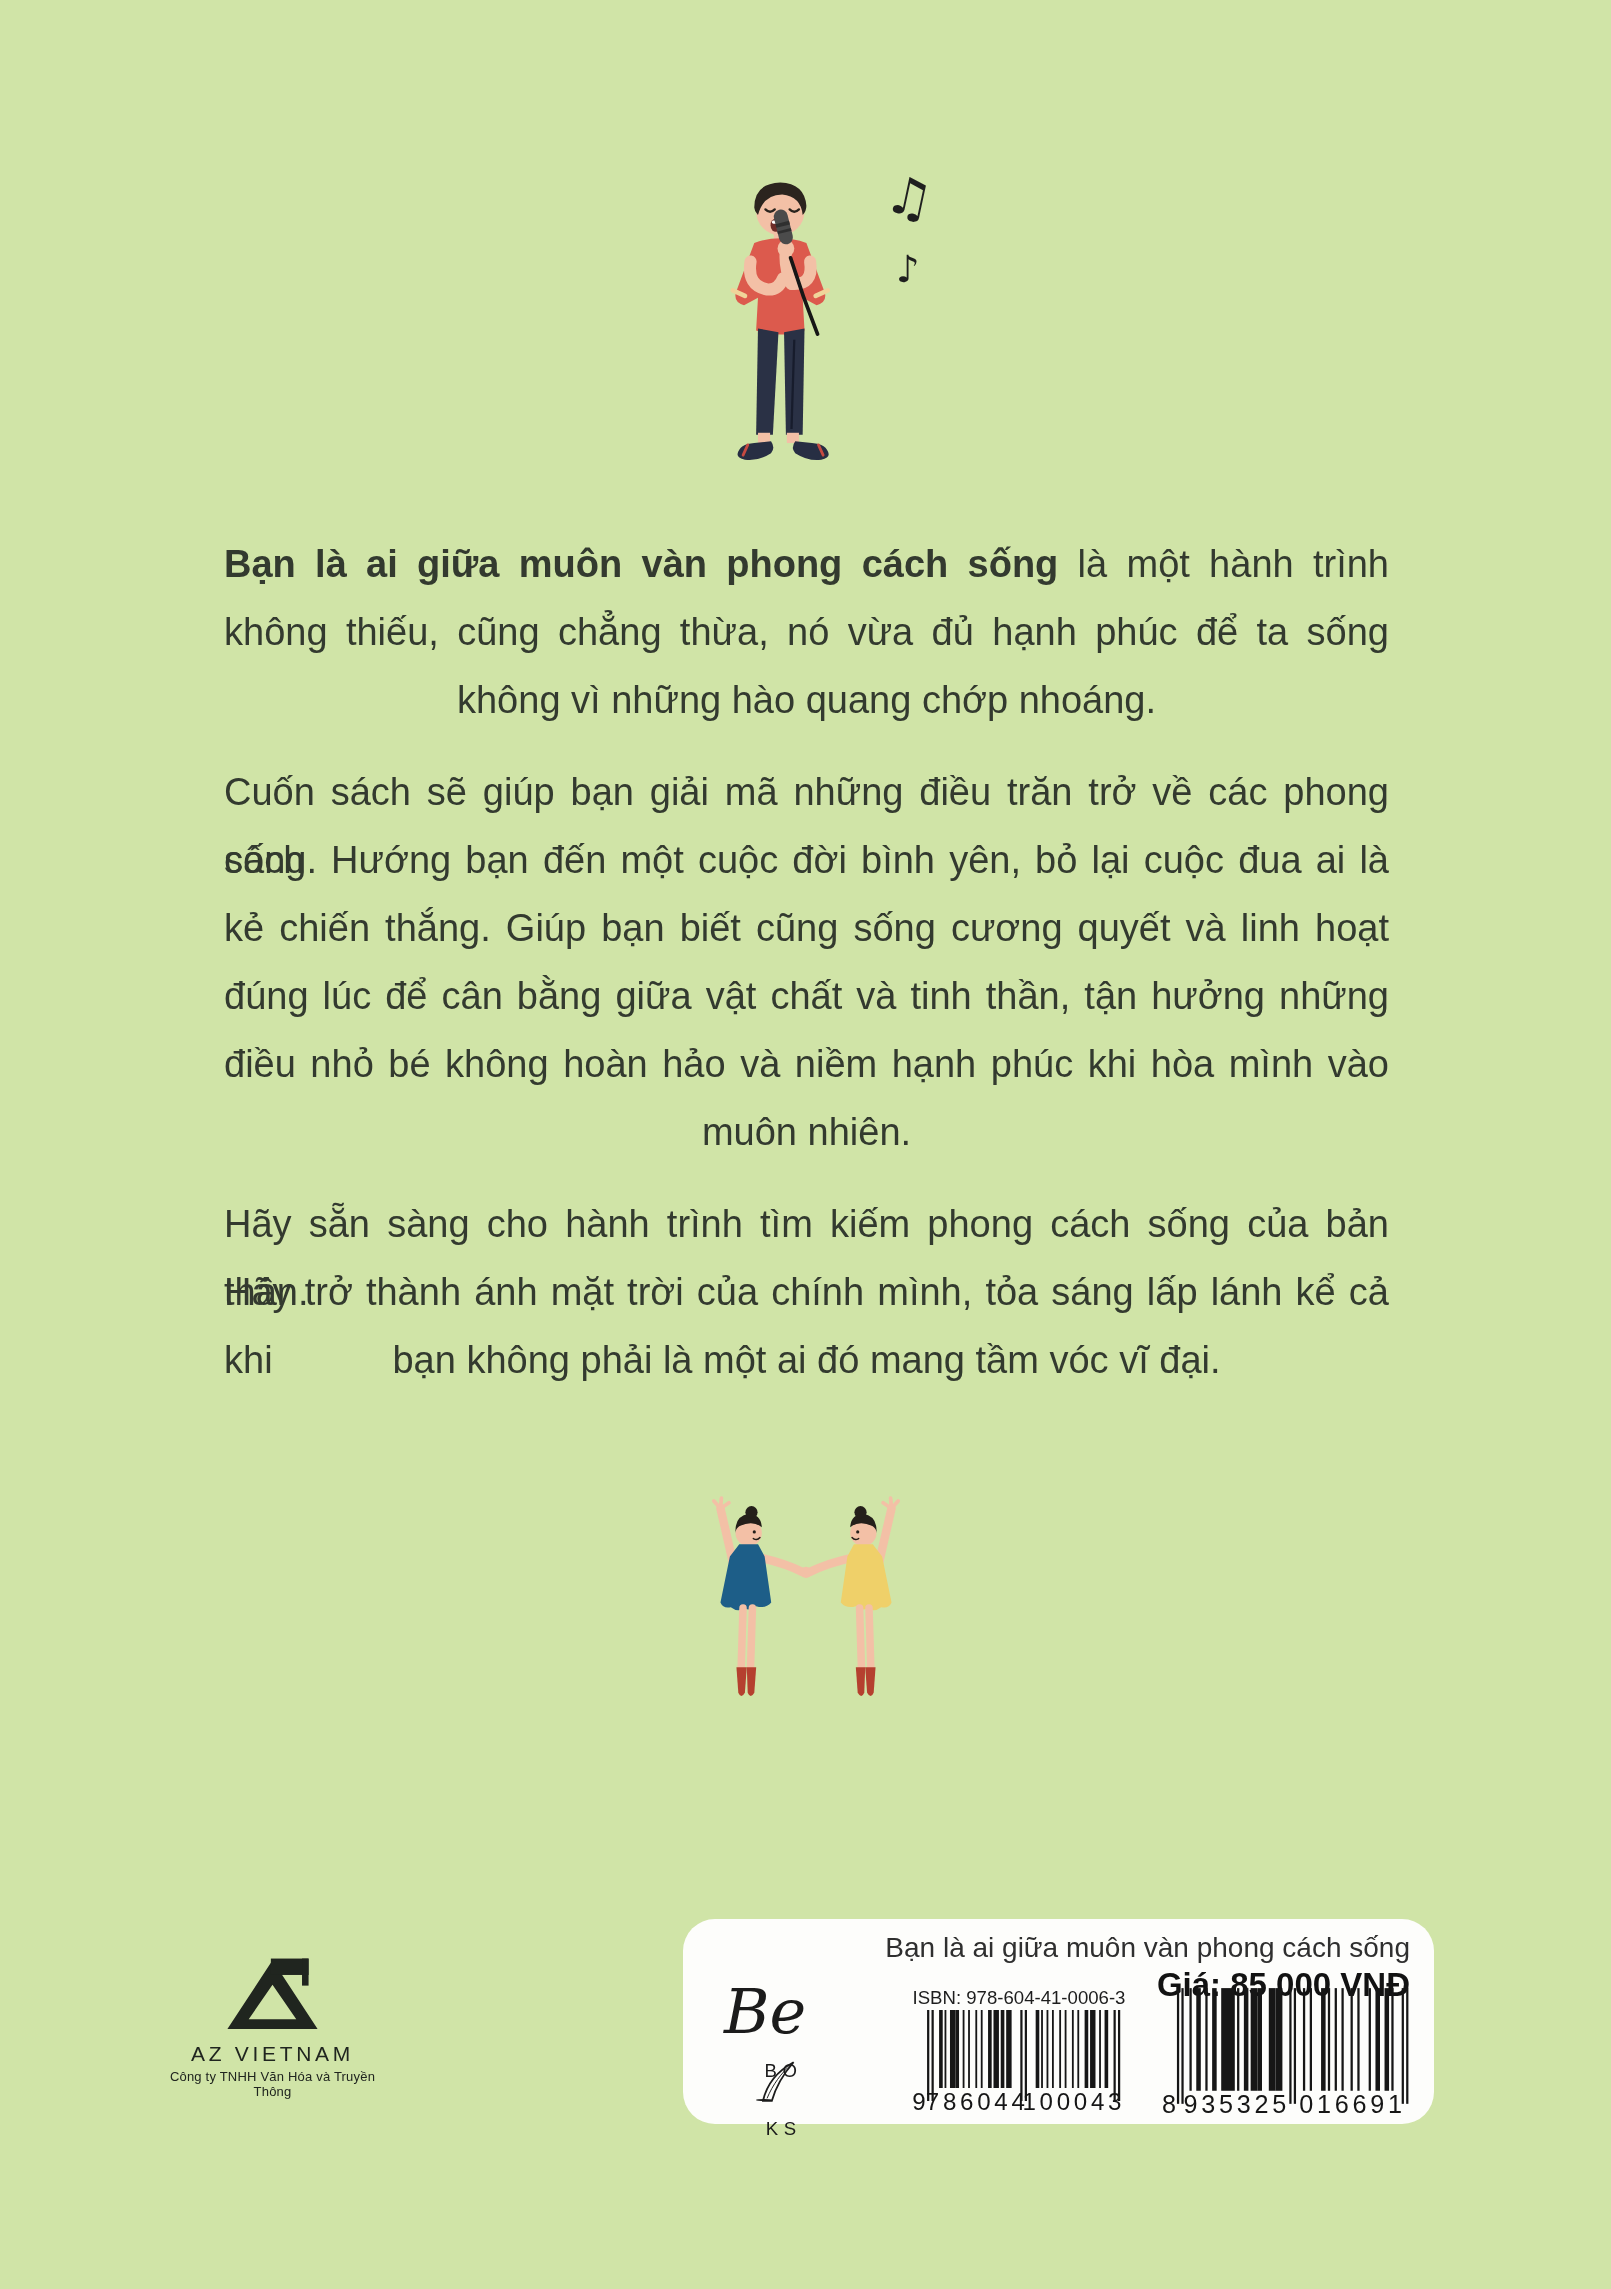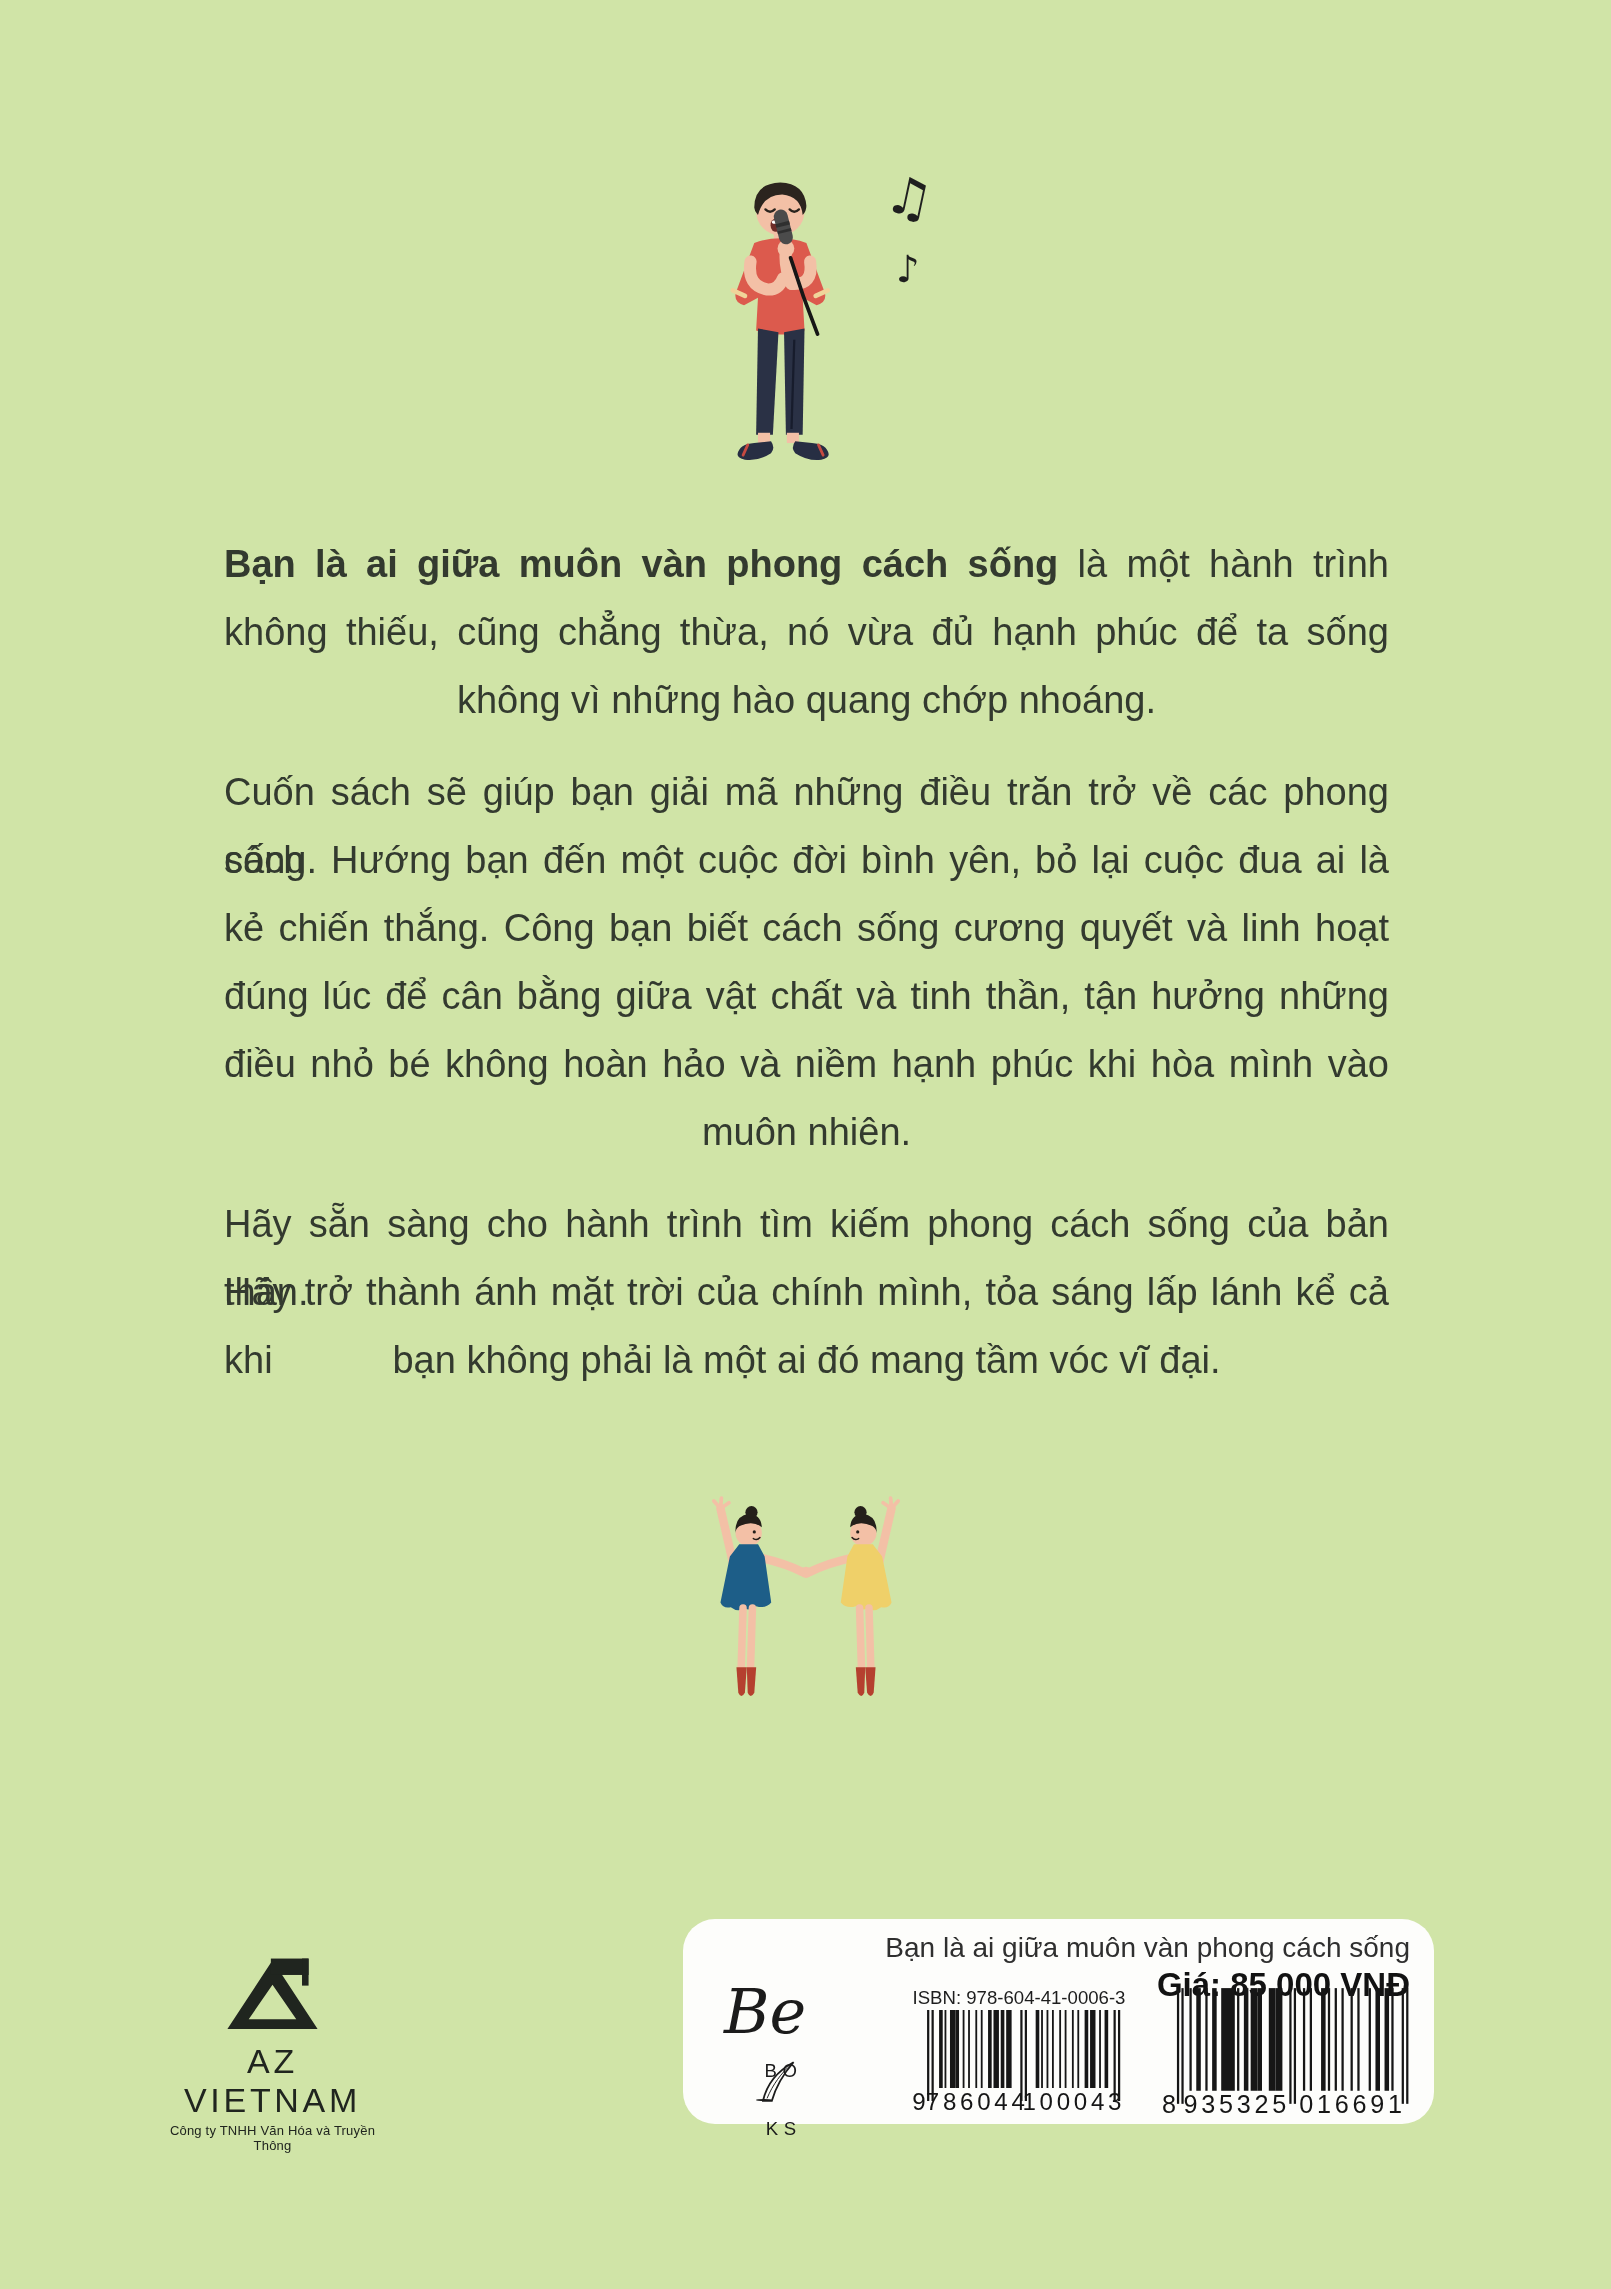--- a/index.html
+++ b/index.html
@@ -13,21 +13,21 @@
   .line.center{text-align-last:center;}
   .line .b{font-weight:bold;}
 
   
   .singer{position:absolute;left:704px;top:157px;}
   .dancers{position:absolute;left:697px;top:1484px;}
 
   
   .pub{position:absolute;left:157px;top:1952px;width:231px;text-align:center;color:#20251f;}
   .pub svg{display:block;margin:0 auto;}
-  .pub-name{margin-top:7.5px;font-size:34px;letter-spacing:3.7px;font-weight:normal;}
+  .pub-name{margin-top:7.5px;font-size:21px;letter-spacing:3.7px;font-weight:normal;}
   .pub-co{margin-top:3.7px;font-size:13px;letter-spacing:0.2px;}
 
   
   .pricebox{position:absolute;left:683px;top:1919px;width:751px;height:205px;background:#fdfdfb;border-radius:32px;}
   .pb-title{position:absolute;right:24px;top:13px;font-size:28px;color:#2f2f2f;}
   .pb-price{position:absolute;right:24px;top:47px;font-size:33px;font-weight:bold;color:#121212;}
   .brand{position:absolute;left:41px;top:62px;height:86px;display:flex;align-items:center;color:#1b1b1b;flex-direction:column;}
   .b-script{font-family:"DejaVu Serif",serif;font-style:italic;font-size:62px;line-height:1;}
   .b-caps{font-size:18.6px;letter-spacing:5.6px;margin-top:17px;margin-left:37px;}
   .b-nib{position:relative;display:inline-block;width:14px;height:14px;margin:17px 3.7px 0 1.9px;
@@ -90,21 +90,21 @@
 
   <div class="blurb">
       <div class="para">
         <div class="line"><span class="b">Bạn là ai giữa muôn vàn phong cách sống</span><span> là một hành trình</span></div>
         <div class="line"><span>không thiếu, cũng chẳng thừa, nó vừa đủ hạnh phúc để ta sống</span></div>
         <div class="line center"><span>không vì những hào quang chớp nhoáng.</span></div>
       </div>
       <div class="para">
         <div class="line"><span>Cuốn sách sẽ giúp bạn giải mã những điều trăn trở về các phong cách</span></div>
         <div class="line"><span>sống. Hướng bạn đến một cuộc đời bình yên, bỏ lại cuộc đua ai là</span></div>
-        <div class="line"><span>kẻ chiến thắng. Công bạn biết cách sống cương quyết và linh hoạt</span></div>
+        <div class="line"><span>kẻ chiến thắng. Giúp bạn biết cũng sống cương quyết và linh hoạt</span></div>
         <div class="line"><span>đúng lúc để cân bằng giữa vật chất và tinh thần, tận hưởng những</span></div>
         <div class="line"><span>điều nhỏ bé không hoàn hảo và niềm hạnh phúc khi hòa mình vào</span></div>
         <div class="line center"><span>muôn nhiên.</span></div>
       </div>
       <div class="para">
         <div class="line"><span>Hãy sẵn sàng cho hành trình tìm kiếm phong cách sống của bản thân.</span></div>
         <div class="line"><span>Hãy trở thành ánh mặt trời của chính mình, tỏa sáng lấp lánh kể cả khi</span></div>
         <div class="line center"><span>bạn không phải là một ai đó mang tầm vóc vĩ đại.</span></div>
       </div>
     </div>

